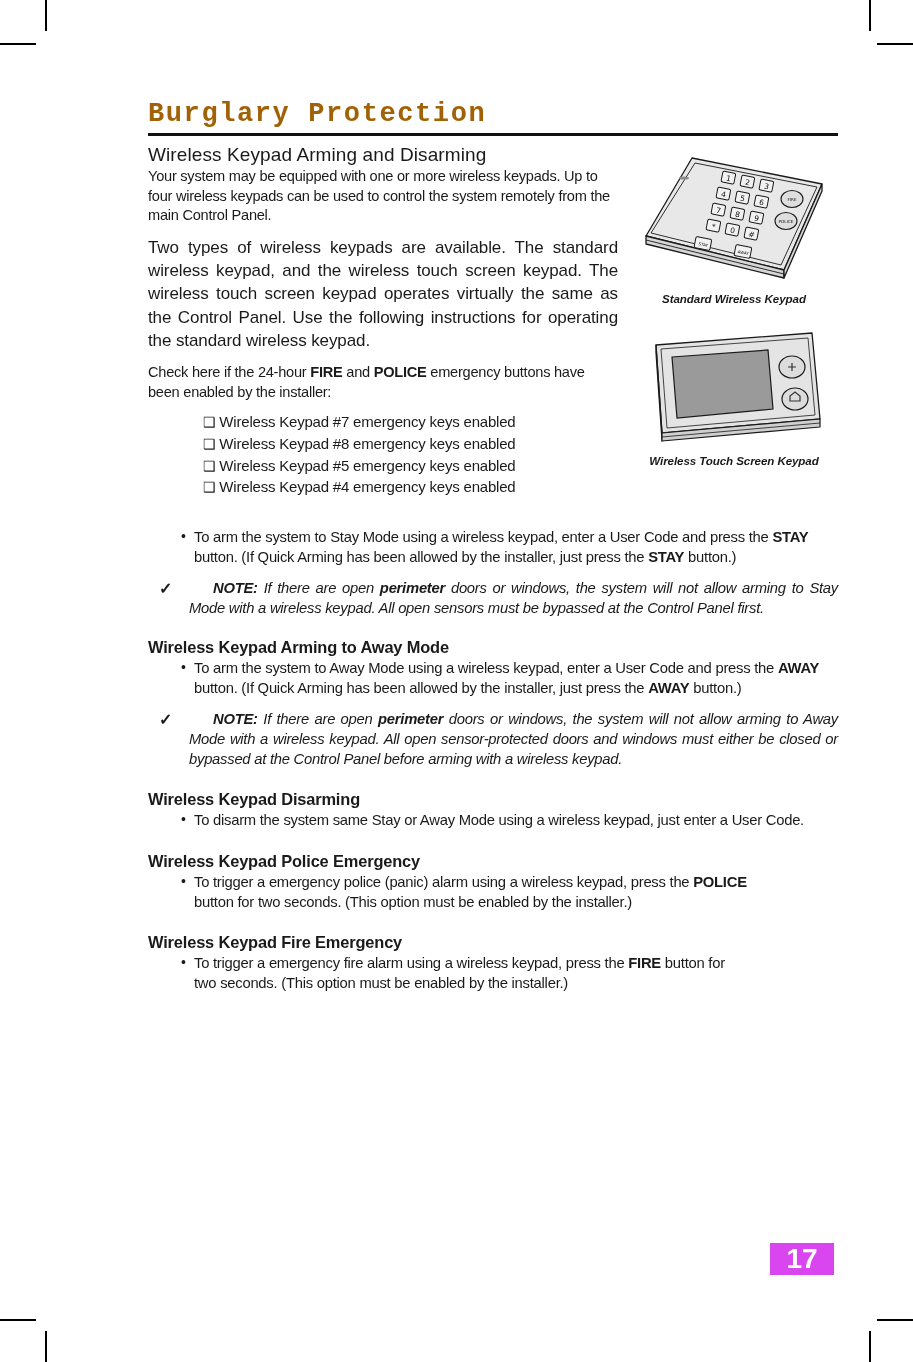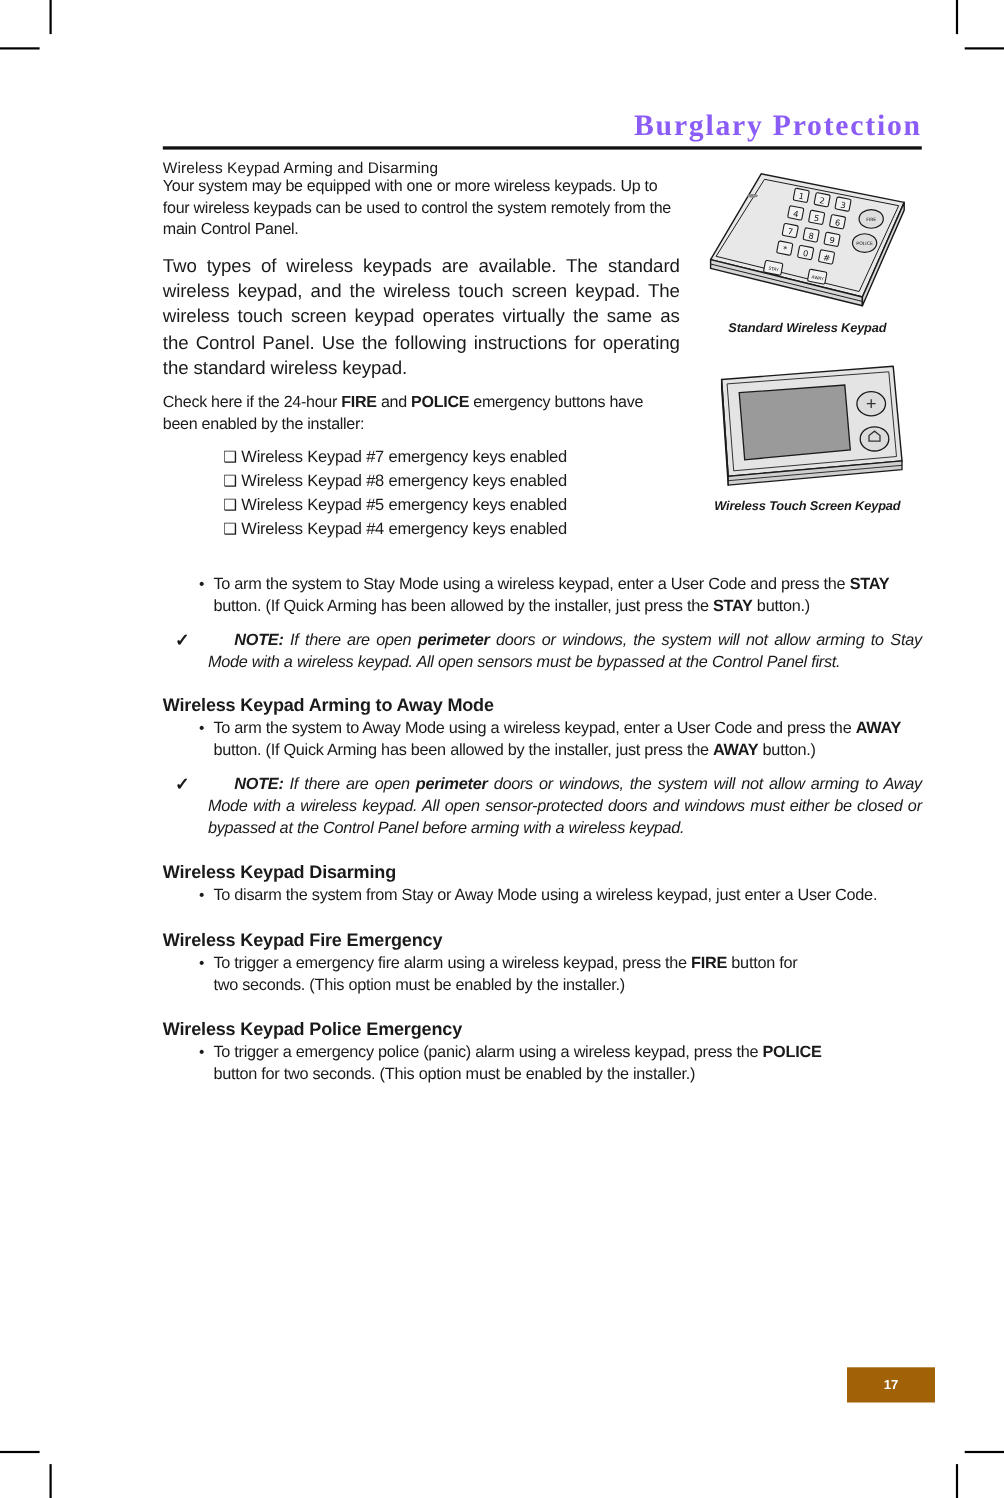--- a/index.html
+++ b/index.html
@@ -24,47 +24,46 @@
   
   .page {
     position: absolute;
     left: 148px;
     top: 100px;
     width: 690px;
   }
 
   
   .chapter-title {
-    text-align: right;
     font-weight: bold;
     font-size: 27px;
     letter-spacing: 1.6px;
-    color: #8b5cf6;
+    color: #a16207;
     line-height: 1.05;
-    font-family: Liberation Serif, serif;
+    font-family: Liberation Mono, monospace;
   }
   .title-rule {
     border-top: 3px solid #111;
     margin-top: 5px;
   }
 
   
   .top-area { position: relative; }
   .col-left {
     width: 470px;
   }
   .figures {
     position: absolute;
     right: 0;
     top: 6px;
     width: 208px;
   }
 
   h2.sub {
-    font-size: 14px;
+    font-size: 19px;
     font-weight: 400;
     margin: 8px 0 1px 0;
     letter-spacing: 0.1px;
     color: #1a1a1a;
     font-family: "Liberation Sans", sans-serif;
   }
 
   p.body {
     font-size: 14.6px;
     line-height: 1.335;
@@ -164,26 +163,26 @@
     flex: 1;
   }
   .note .ntext .nlbl { font-weight: bold; font-style: italic; margin-left: 24px; }
   .note.justify .ntext { text-align: justify; }
 
   
   .pagenum {
     position: absolute;
     left: 770px;
     top: 1243px;
-    width: 80px;
+    width: 64px;
     height: 32px;
-    background: #a16207;
+    background: #d946ef;
     color: #ffffff;
     font-weight: bold;
-    font-size: 12px;
+    font-size: 28px;
     display: flex;
     align-items: center;
     justify-content: center;
     font-family: "Liberation Sans", sans-serif;
   }
 </style>
 </head>
 <body>
 
 <div class="crop v" style="left:45px;  top:0;"></div>
@@ -330,33 +329,33 @@
     </ul>
     <div class="note justify">
       <div class="tick">✓</div>
       <div class="ntext"><span class="nlbl">NOTE:</span><span> If there are open </span><b>perimeter</b><span> doors or windows, the system will not allow arming to Away Mode with a wireless keypad. All open sensor-protected doors and windows must either be closed or bypassed at the Control Panel before arming with a wireless keypad.</span></div>
     </div>
   </div>
 
   <div class="section" style="margin-top:21px;">
     <h3 class="head">Wireless Keypad Disarming</h3>
     <ul class="bullets">
-      <li><span>To disarm the system from Stay or Away Mode using a wireless keypad, just enter a User Code.</span></li>
+      <li><span>To disarm the system same Stay or Away Mode using a wireless keypad, just enter a User Code.</span></li>
+    </ul>
+  </div>
+
+  <div class="section" style="margin-top:21px;">
+    <h3 class="head">Wireless Keypad Police Emergency</h3>
+    <ul class="bullets">
+      <li style="max-width:575px;"><span>To trigger a emergency police (panic) alarm using a wireless keypad, press the </span><b>POLICE</b><span> button for two seconds. (This option must be enabled by the installer.)</span></li>
     </ul>
   </div>
 
   <div class="section" style="margin-top:21px;">
     <h3 class="head">Wireless Keypad Fire Emergency</h3>
     <ul class="bullets">
       <li style="max-width:540px;"><span>To trigger a emergency fire alarm using a wireless keypad, press the </span><b>FIRE</b><span> button for two seconds. (This option must be enabled by the installer.)</span></li>
     </ul>
   </div>
 
-  <div class="section" style="margin-top:21px;">
-    <h3 class="head">Wireless Keypad Police Emergency</h3>
-    <ul class="bullets">
-      <li style="max-width:575px;"><span>To trigger a emergency police (panic) alarm using a wireless keypad, press the </span><b>POLICE</b><span> button for two seconds. (This option must be enabled by the installer.)</span></li>
-    </ul>
-  </div>
-
 </div>
 
 <div class="pagenum">17</div>
 
 </body></html>

